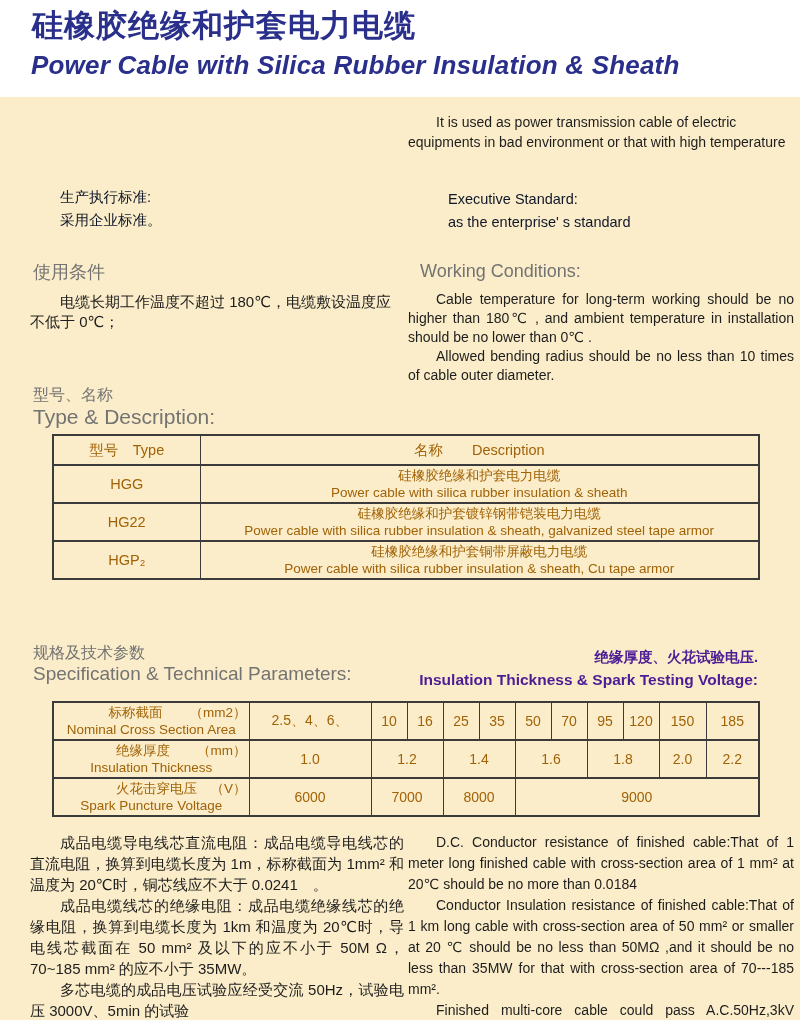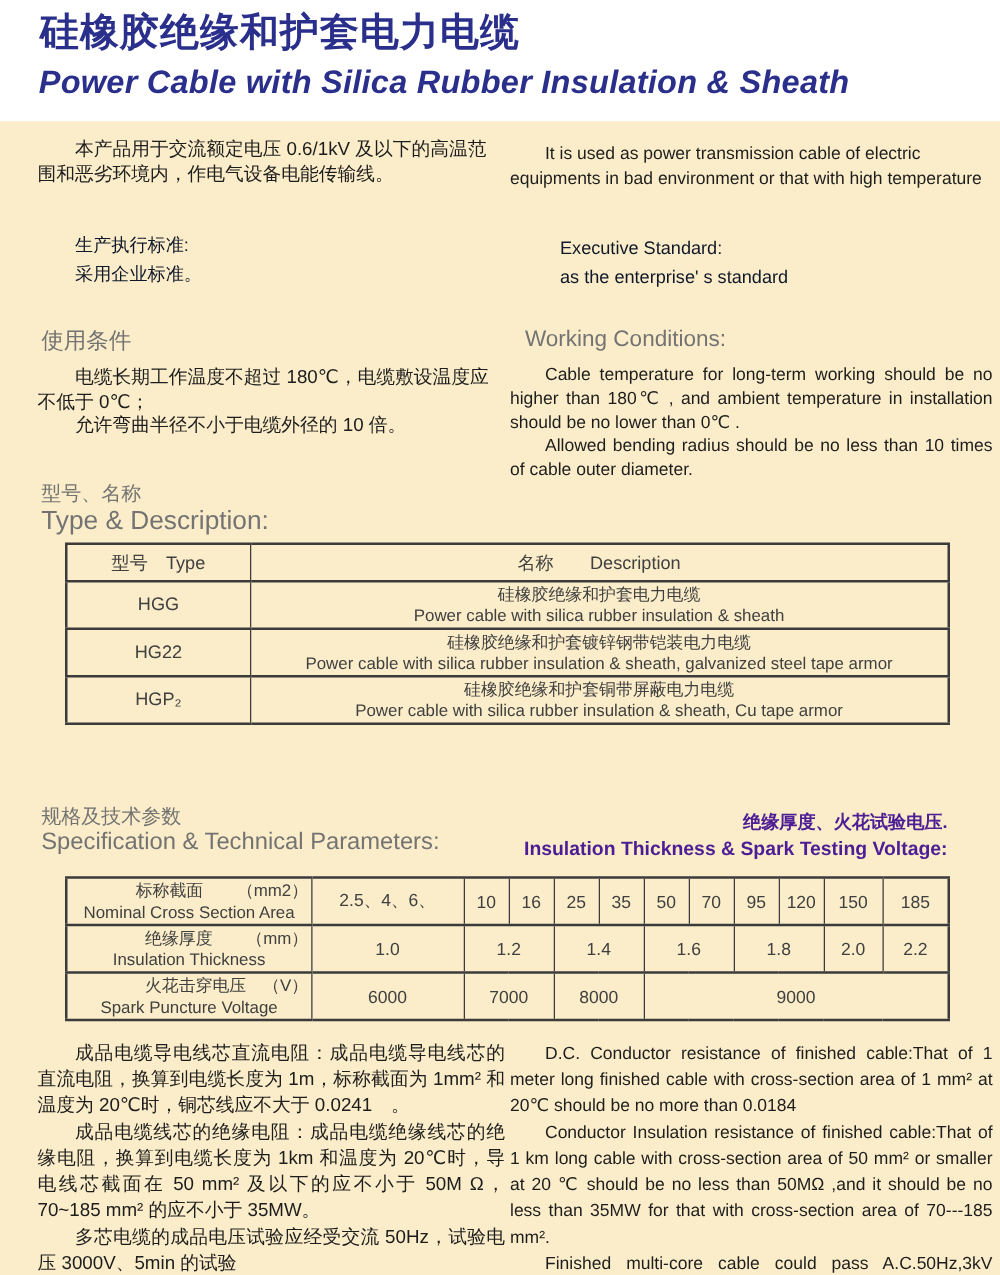--- a/index.html
+++ b/index.html
@@ -26,21 +26,21 @@
   .h-blue  { color:#737373; font-weight:normal; }
   p { margin:0; }
   .justify { text-align:justify; }
 
   table { border-collapse:collapse; table-layout:fixed; }
   .dtable { position:absolute; left:52px; width:706px; border:2px solid #3B3B3B; }
   .dtable td, .dtable th {
     border-left:1px solid #3B3B3B; border-right:1px solid #3B3B3B;
     border-top:2px solid #3B3B3B; border-bottom:2px solid #3B3B3B;
     text-align:center; vertical-align:middle; padding:1px 2px;
-    font-weight:normal; color:#404040;
+    font-weight:normal; color:#a16207;
   }
   #type-table thead tr { height:30px; }
   #type-table tbody tr { height:38px; }
   #type-table th { font-size:14.5px; }
   .type-cell { font-size:14.5px; }
   .desc-zh { font-size:13.5px; line-height:17px; }
   .desc-en { font-size:13.5px; line-height:17px; }
 
   #spec-table tr { height:38px; }
   #spec-table td { font-size:14px; }
@@ -54,36 +54,34 @@
 </head>
 <body>
 
 <div class="page">
 
   <div class="top-band">
     <div class="title-zh">硅橡胶绝缘和护套电力电缆</div>
     <div class="title-en">Power Cable with Silica Rubber Insulation &amp; Sheath</div>
   </div>
 
-  <div class="abs zh-body indent" style="left:30px; top:110px; width:372px;">本产品用于交流额定电压 0.6/1kV 及以下的高温范围和恶劣环境内，作电气设备电能传输线。</div>
   <div class="abs en-body indent" style="left:408px; top:112px; width:384px;">It is used as power transmission cable of electric equipments in bad environment or that with high temperature</div>
 
   <div class="abs orange" style="left:60px; top:186px;">
     <p>生产执行标准:</p>
     <p>采用企业标准。</p>
   </div>
   <div class="abs orange" style="left:448px; top:188px;">
     <p>Executive Standard:</p>
     <p>as the enterprise' s standard</p>
   </div>
 
   <div class="abs h-blue" style="left:33px; top:260px; font-size:18px;">使用条件</div>
   <div class="abs" style="left:30px; top:292px; width:374px; font-size:15px; line-height:19.5px;">
     <p class="indent">电缆长期工作温度不超过 180℃，电缆敷设温度应不低于 0℃；</p>
-    <p class="indent">允许弯曲半径不小于电缆外径的 10 倍。</p>
   </div>
   <div class="abs h-blue" style="left:420px; top:261px; font-size:18px;">Working Conditions:</div>
   <div class="abs justify" style="left:408px; top:290px; width:386px; font-size:14px; line-height:19px;">
     <p class="indent">Cable temperature for long-term working should be no higher than 180℃ , and ambient temperature in installation should be no lower than 0℃ .</p>
     <p class="indent">Allowed bending radius  should be no less than 10 times of cable outer diameter.</p>
   </div>
 
   <div class="abs h-blue" style="left:33px; top:385px; font-size:16px;">型号、名称</div>
   <div class="abs h-blue" style="left:33px; top:405px; font-size:21px;">Type &amp; Description:</div>
 

